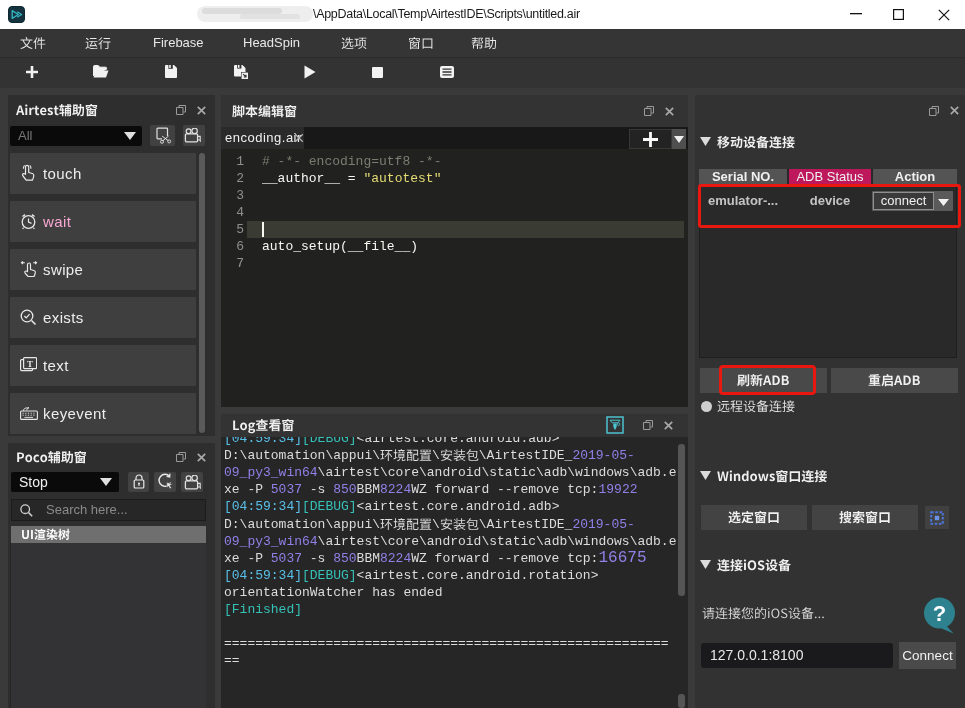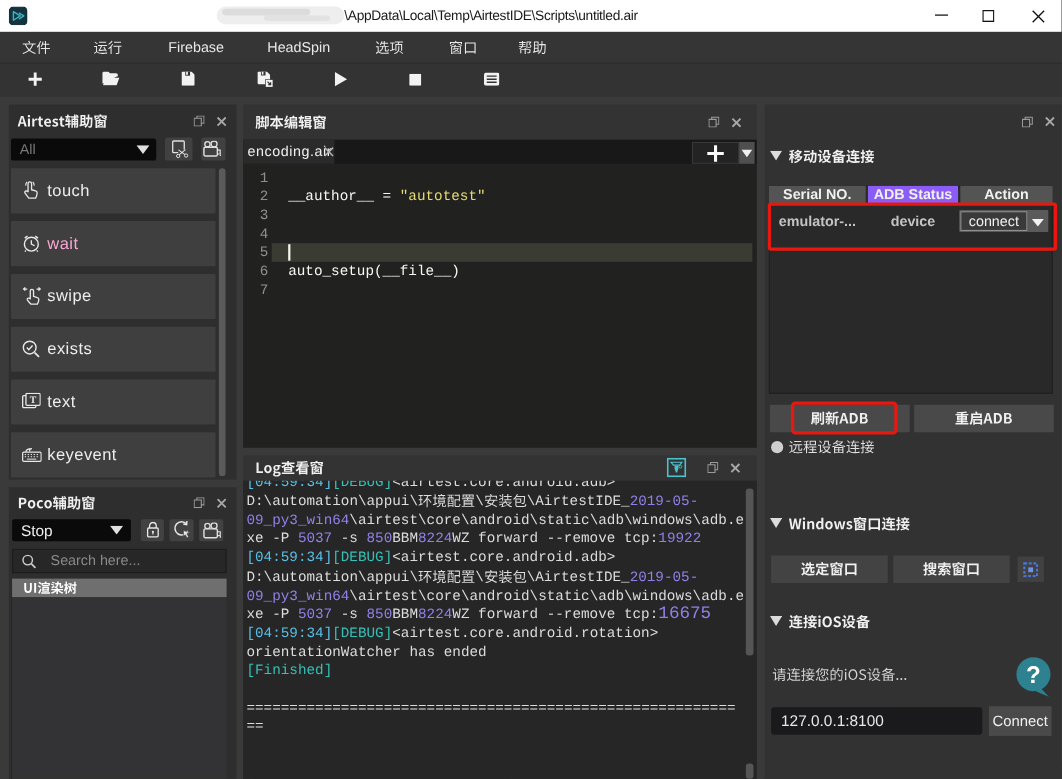--- a/index.html
+++ b/index.html
@@ -261,20 +261,21 @@
 <svg class="abs" style="left:642px;top:131px" width="17" height="17" viewBox="0 0 17 17">
       <path d="M8.5 1 V16 M1 8.5 H16" stroke="#fafafa" stroke-width="2.8"></path>
     </svg>
 <svg class="abs" style="left:674px;top:136px" width="10" height="7" viewBox="0 0 10 7">
       <path d="M0 0 H10 L5.0 7 Z" fill="#f0f0f0"></path>
     </svg>
 <div class="abs" style="left:221px;top:149px;width:467px;height:258px;background:#212220"></div>
 <div class="abs" style="left:247px;top:221px;width:437px;height:17px;background:#3a3b33"></div>
 <div class="abs" style="left:262px;top:222px;width:2px;height:15px;background:#f8f8f0"></div>
 <div class="abs mono" style="left:228px;top:153px;width:16px;height:17px;line-height:17px;font-size:13px;color:#8f8f8f;text-align:right">1</div>
+<div class="abs mono" style="left:262px;top:153px;height:17px;line-height:17px;font-size:13px;white-space:pre"><span style="color:#7a7d6f"># -*- encoding=utf8 -*-</span></div>
 <div class="abs mono" style="left:228px;top:170px;width:16px;height:17px;line-height:17px;font-size:13px;color:#8f8f8f;text-align:right">2</div>
 <div class="abs mono" style="left:262px;top:170px;height:17px;line-height:17px;font-size:13px;white-space:pre"><span style="color:#f8f8f2">__author__ = </span><span style="color:#e6db74">"autotest"</span></div>
 <div class="abs mono" style="left:228px;top:187px;width:16px;height:17px;line-height:17px;font-size:13px;color:#8f8f8f;text-align:right">3</div>
 <div class="abs mono" style="left:228px;top:204px;width:16px;height:17px;line-height:17px;font-size:13px;color:#8f8f8f;text-align:right">4</div>
 <div class="abs mono" style="left:228px;top:221px;width:16px;height:17px;line-height:17px;font-size:13px;color:#8f8f8f;text-align:right">5</div>
 <div class="abs mono" style="left:228px;top:238px;width:16px;height:17px;line-height:17px;font-size:13px;color:#8f8f8f;text-align:right">6</div>
 <div class="abs mono" style="left:262px;top:238px;height:17px;line-height:17px;font-size:13px;white-space:pre"><span style="color:#f8f8f2">auto_setup(__file__)</span></div>
 <div class="abs mono" style="left:228px;top:255px;width:16px;height:17px;line-height:17px;font-size:13px;color:#8f8f8f;text-align:right">7</div>
 <div class="panel" style="left:221px;top:414px;width:467px;height:294px;background:#333333"></div>
 <div style="position:absolute;left:232.0px;top:414.9px;">
@@ -420,21 +421,21 @@
         <path transform="translate(0.00,15.08) scale(0.01300,-0.01300)" d="M336 845C261 811 148 781 45 764C58 738 74 697 78 671L176 687V567H34V455H145C115 358 67 250 19 185C37 155 64 104 74 70C112 125 147 206 176 291V-90H288V313C311 273 333 232 345 205L409 301C392 324 314 412 288 437V455H400V567H288V711C329 721 369 733 405 747ZM554 175C582 158 616 134 642 111C562 59 467 23 365 2C387 -22 414 -65 427 -94C680 -29 886 102 973 363L894 398L874 394H755C771 415 785 436 798 458L711 475C805 536 881 618 928 726L851 764L831 759H694C712 780 729 802 745 824L625 850C576 779 489 701 367 644C393 627 429 588 446 561C501 592 550 625 593 661H760C736 630 706 603 673 578C647 596 617 615 591 629L503 572C528 557 555 538 578 519C517 488 450 464 380 449C401 427 429 386 442 358C516 378 587 405 652 440C598 363 510 286 385 230C410 212 444 172 460 146C544 189 612 239 668 294H816C793 252 763 214 729 181C702 200 671 220 644 234Z"></path>
         <path transform="translate(13.00,15.08) scale(0.01300,-0.01300)" d="M81 772V667H474V772ZM90 20 91 22V19C120 38 163 52 412 117L423 70L519 100C498 65 473 32 443 3C473 -16 513 -59 532 -88C674 53 716 264 730 517H833C824 203 814 81 792 53C781 40 772 37 755 37C733 37 691 37 643 41C663 8 677 -42 679 -76C731 -78 782 -78 814 -73C849 -66 872 -56 897 -21C931 25 941 172 951 578C951 593 952 632 952 632H734L736 832H617L616 632H504V517H612C605 358 584 220 525 111C507 180 468 286 432 367L335 341C351 303 367 260 381 217L211 177C243 255 274 345 295 431H492V540H48V431H172C150 325 115 223 102 193C86 156 72 133 52 127C66 97 84 42 90 20Z"></path>
         <path transform="translate(26.00,15.08) scale(0.01300,-0.01300)" d="M100 764C155 716 225 647 257 602L339 685C305 728 231 793 177 837ZM35 541V426H155V124C155 77 127 42 105 26C125 3 155 -47 165 -76C182 -52 216 -23 401 134C387 156 366 202 356 234L270 161V541ZM469 817V709C469 640 454 567 327 514C350 497 392 450 406 426C550 492 581 605 581 706H715V600C715 500 735 457 834 457C849 457 883 457 899 457C921 457 945 458 961 465C956 492 954 535 951 564C938 560 913 558 897 558C885 558 856 558 846 558C831 558 828 569 828 598V817ZM763 304C734 247 694 199 645 159C594 200 553 249 522 304ZM381 415V304H456L412 289C449 215 495 150 550 95C480 58 400 32 312 16C333 -9 357 -57 367 -88C469 -64 562 -30 642 20C716 -30 802 -67 902 -91C917 -58 949 -10 975 16C887 32 809 59 741 95C819 168 879 264 916 389L842 420L822 415Z"></path>
         <path transform="translate(39.00,15.08) scale(0.01300,-0.01300)" d="M640 666C599 630 550 599 494 571C433 598 381 628 341 662L346 666ZM360 854C306 770 207 680 59 618C85 598 122 556 139 528C180 549 218 571 253 595C286 567 322 542 360 519C255 485 137 462 17 449C37 422 60 370 69 338L148 350V-90H273V-61H709V-89H840V355H174C288 377 398 408 497 451C621 401 764 367 913 350C928 382 961 434 986 461C861 472 739 492 632 523C716 578 787 645 836 728L757 775L737 769H444C460 788 474 808 488 828ZM273 105H434V41H273ZM273 198V252H434V198ZM709 105V41H558V105ZM709 198H558V252H709Z"></path>
         <path transform="translate(52.00,15.08) scale(0.01300,-0.01300)" d="M71 782C119 725 178 646 203 596L302 664C274 714 211 788 163 842ZM268 518H39V407H153V134C109 114 59 75 12 22L99 -99C134 -38 176 32 205 32C227 32 263 -1 308 -27C384 -69 469 -81 601 -81C708 -81 875 -74 948 -70C949 -34 970 29 984 64C881 48 714 38 606 38C490 38 396 44 328 86C303 99 284 112 268 123ZM375 388C384 399 428 404 472 404H610V315H316V202H610V61H734V202H947V315H734V404H905V515H734V614H610V515H493C516 556 539 601 561 648H936V751H603L627 818L502 851C494 817 483 783 472 751H326V648H432C416 608 401 578 392 564C372 528 356 507 335 501C349 469 369 413 375 388Z"></path>
         <path transform="translate(65.00,15.08) scale(0.01300,-0.01300)" d="M139 849V660H37V550H139V371C95 359 54 349 21 342L47 227L139 253V44C139 31 135 27 123 27C111 26 77 26 42 28C56 -4 70 -54 73 -83C135 -84 179 -79 209 -61C239 -42 249 -12 249 43V285L337 312L322 420L249 400V550H331V660H249V849ZM548 659H745C730 619 705 567 682 530H547L603 553C594 582 571 625 548 659ZM562 825C573 806 584 782 594 760H382V659H518L450 634C469 602 489 561 500 530H353V428H563C552 400 537 370 521 340H338V239H463C437 198 411 159 386 128C444 110 507 87 570 61C507 35 425 20 321 12C339 -12 358 -55 367 -88C509 -68 615 -40 693 7C765 -27 830 -62 874 -92L947 -1C905 26 847 56 783 84C817 126 842 176 860 239H971V340H643C655 364 667 389 677 412L596 428H958V530H796C815 561 836 598 857 634L772 659H938V760H718C706 787 690 816 675 840ZM740 239C724 195 703 159 675 130C633 146 590 162 548 176L587 239Z"></path>
       </svg>
     </div>
 <div class="abs" style="left:699px;top:169px;width:258px;height:189px;background:#292929;border:1px solid #1f1f1f;box-sizing:border-box"></div>
 <div class="abs" style="left:699px;top:169px;width:88px;height:16px;background:#545454;font-size:13px;font-weight:bold;color:#f0f0f0;text-align:center;line-height:16px">Serial NO.</div>
-<div class="abs" style="left:789px;top:169px;width:82px;height:16px;background:#8b5cf6;font-size:13px;font-weight:bold;color:#f0f0f0;text-align:center;line-height:16px">ADB Status</div>
+<div class="abs" style="left:789px;top:169px;width:82px;height:16px;background:#be185d;font-size:13px;font-weight:normal;color:#f0f0f0;text-align:center;line-height:16px">ADB Status</div>
 <div class="abs" style="left:873px;top:169px;width:84px;height:16px;background:#545454;font-size:13px;font-weight:bold;color:#f0f0f0;text-align:center;line-height:16px">Action</div>
 <div class="abs" style="left:708px;top:192px;height:18px;line-height:18px;font-size:13px;font-weight:bold;color:#c4c4c4">emulator-...</div>
 <div class="abs" style="left:789px;top:192px;width:82px;height:18px;line-height:18px;font-size:13px;font-weight:bold;color:#c4c4c4;text-align:center">device</div>
 <div class="abs" style="left:872px;top:191px;width:81px;height:20px;background:#5a5a5a;border-radius:1px"></div>
 <div class="abs" style="left:873px;top:192px;width:61px;height:18px;background:#3a3a3a;border:1px solid #8f8f8f;box-sizing:border-box;font-size:13px;color:#f0f0f0;text-align:center;line-height:16px">connect</div>
 <svg class="abs" style="left:938px;top:199px" width="11" height="7" viewBox="0 0 11 7">
       <path d="M0 0 H11 L5.5 7 Z" fill="#f2f2f2"></path>
     </svg>
 <div class="abs" style="left:698px;top:184px;width:263px;height:44px;border:3px solid #e81810;border-radius:3px;box-sizing:border-box"></div>
 <div class="abs" style="left:700px;top:368px;width:127px;height:25px;background:#494949"></div>

